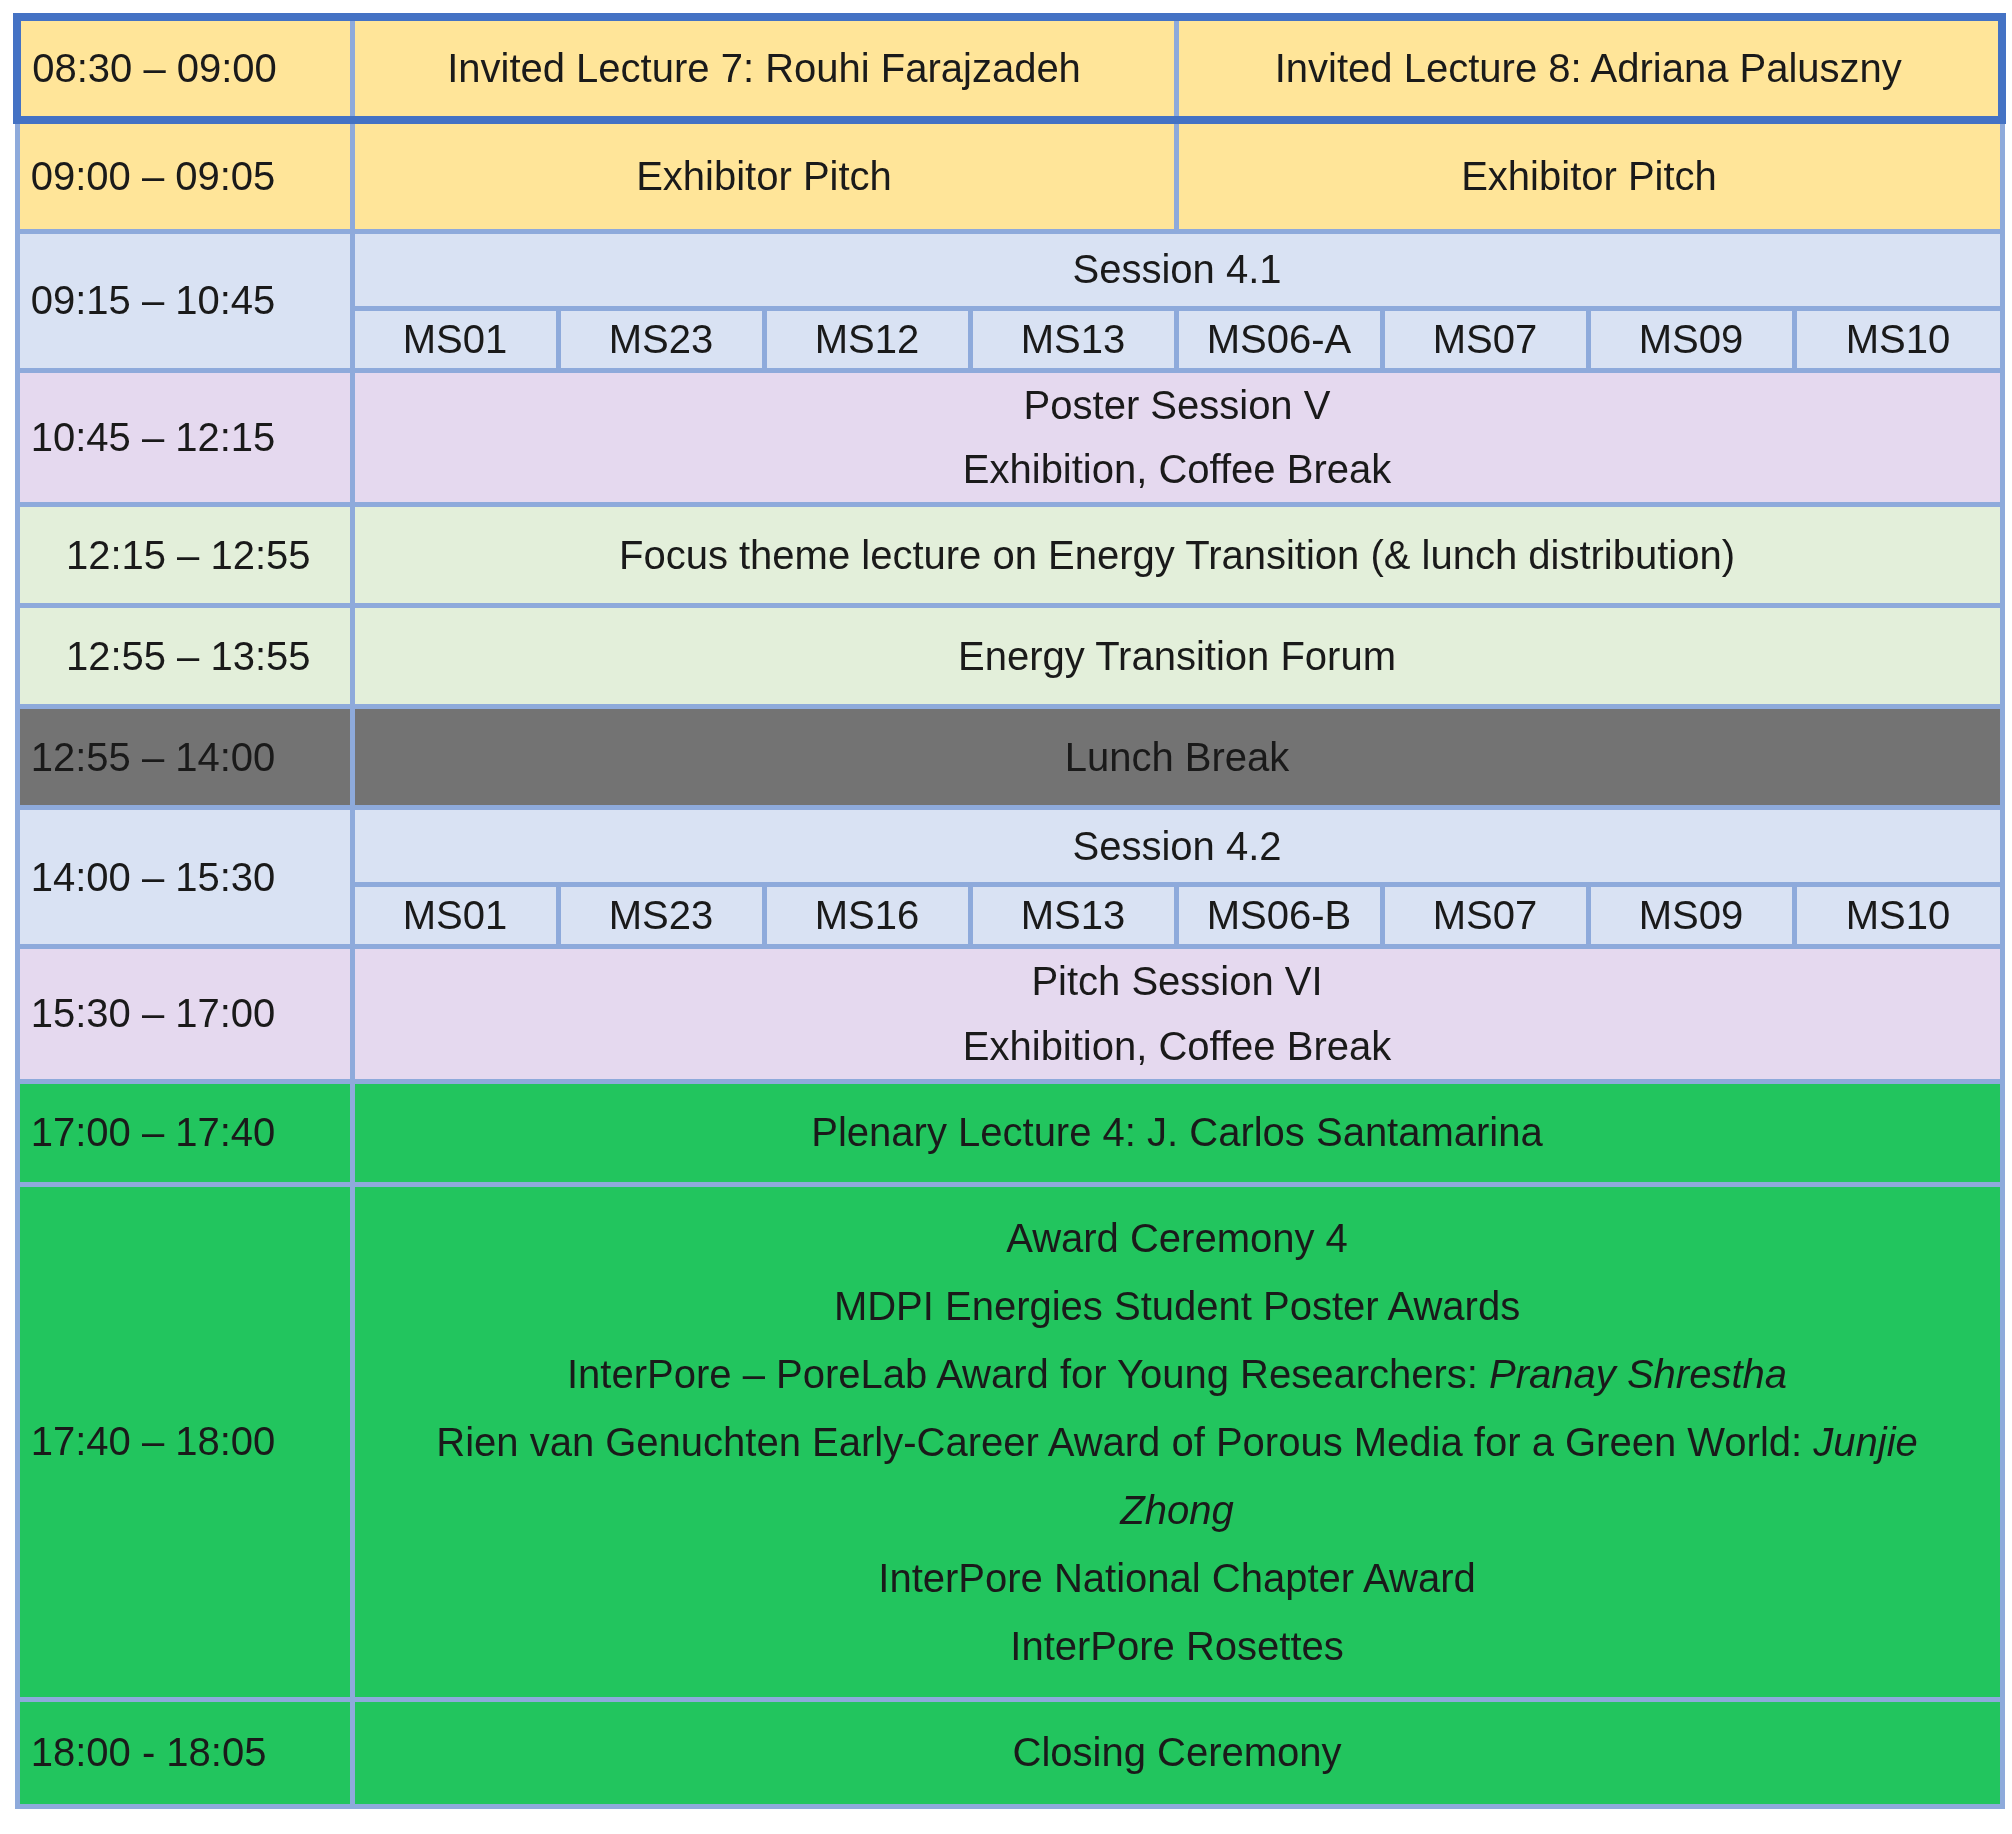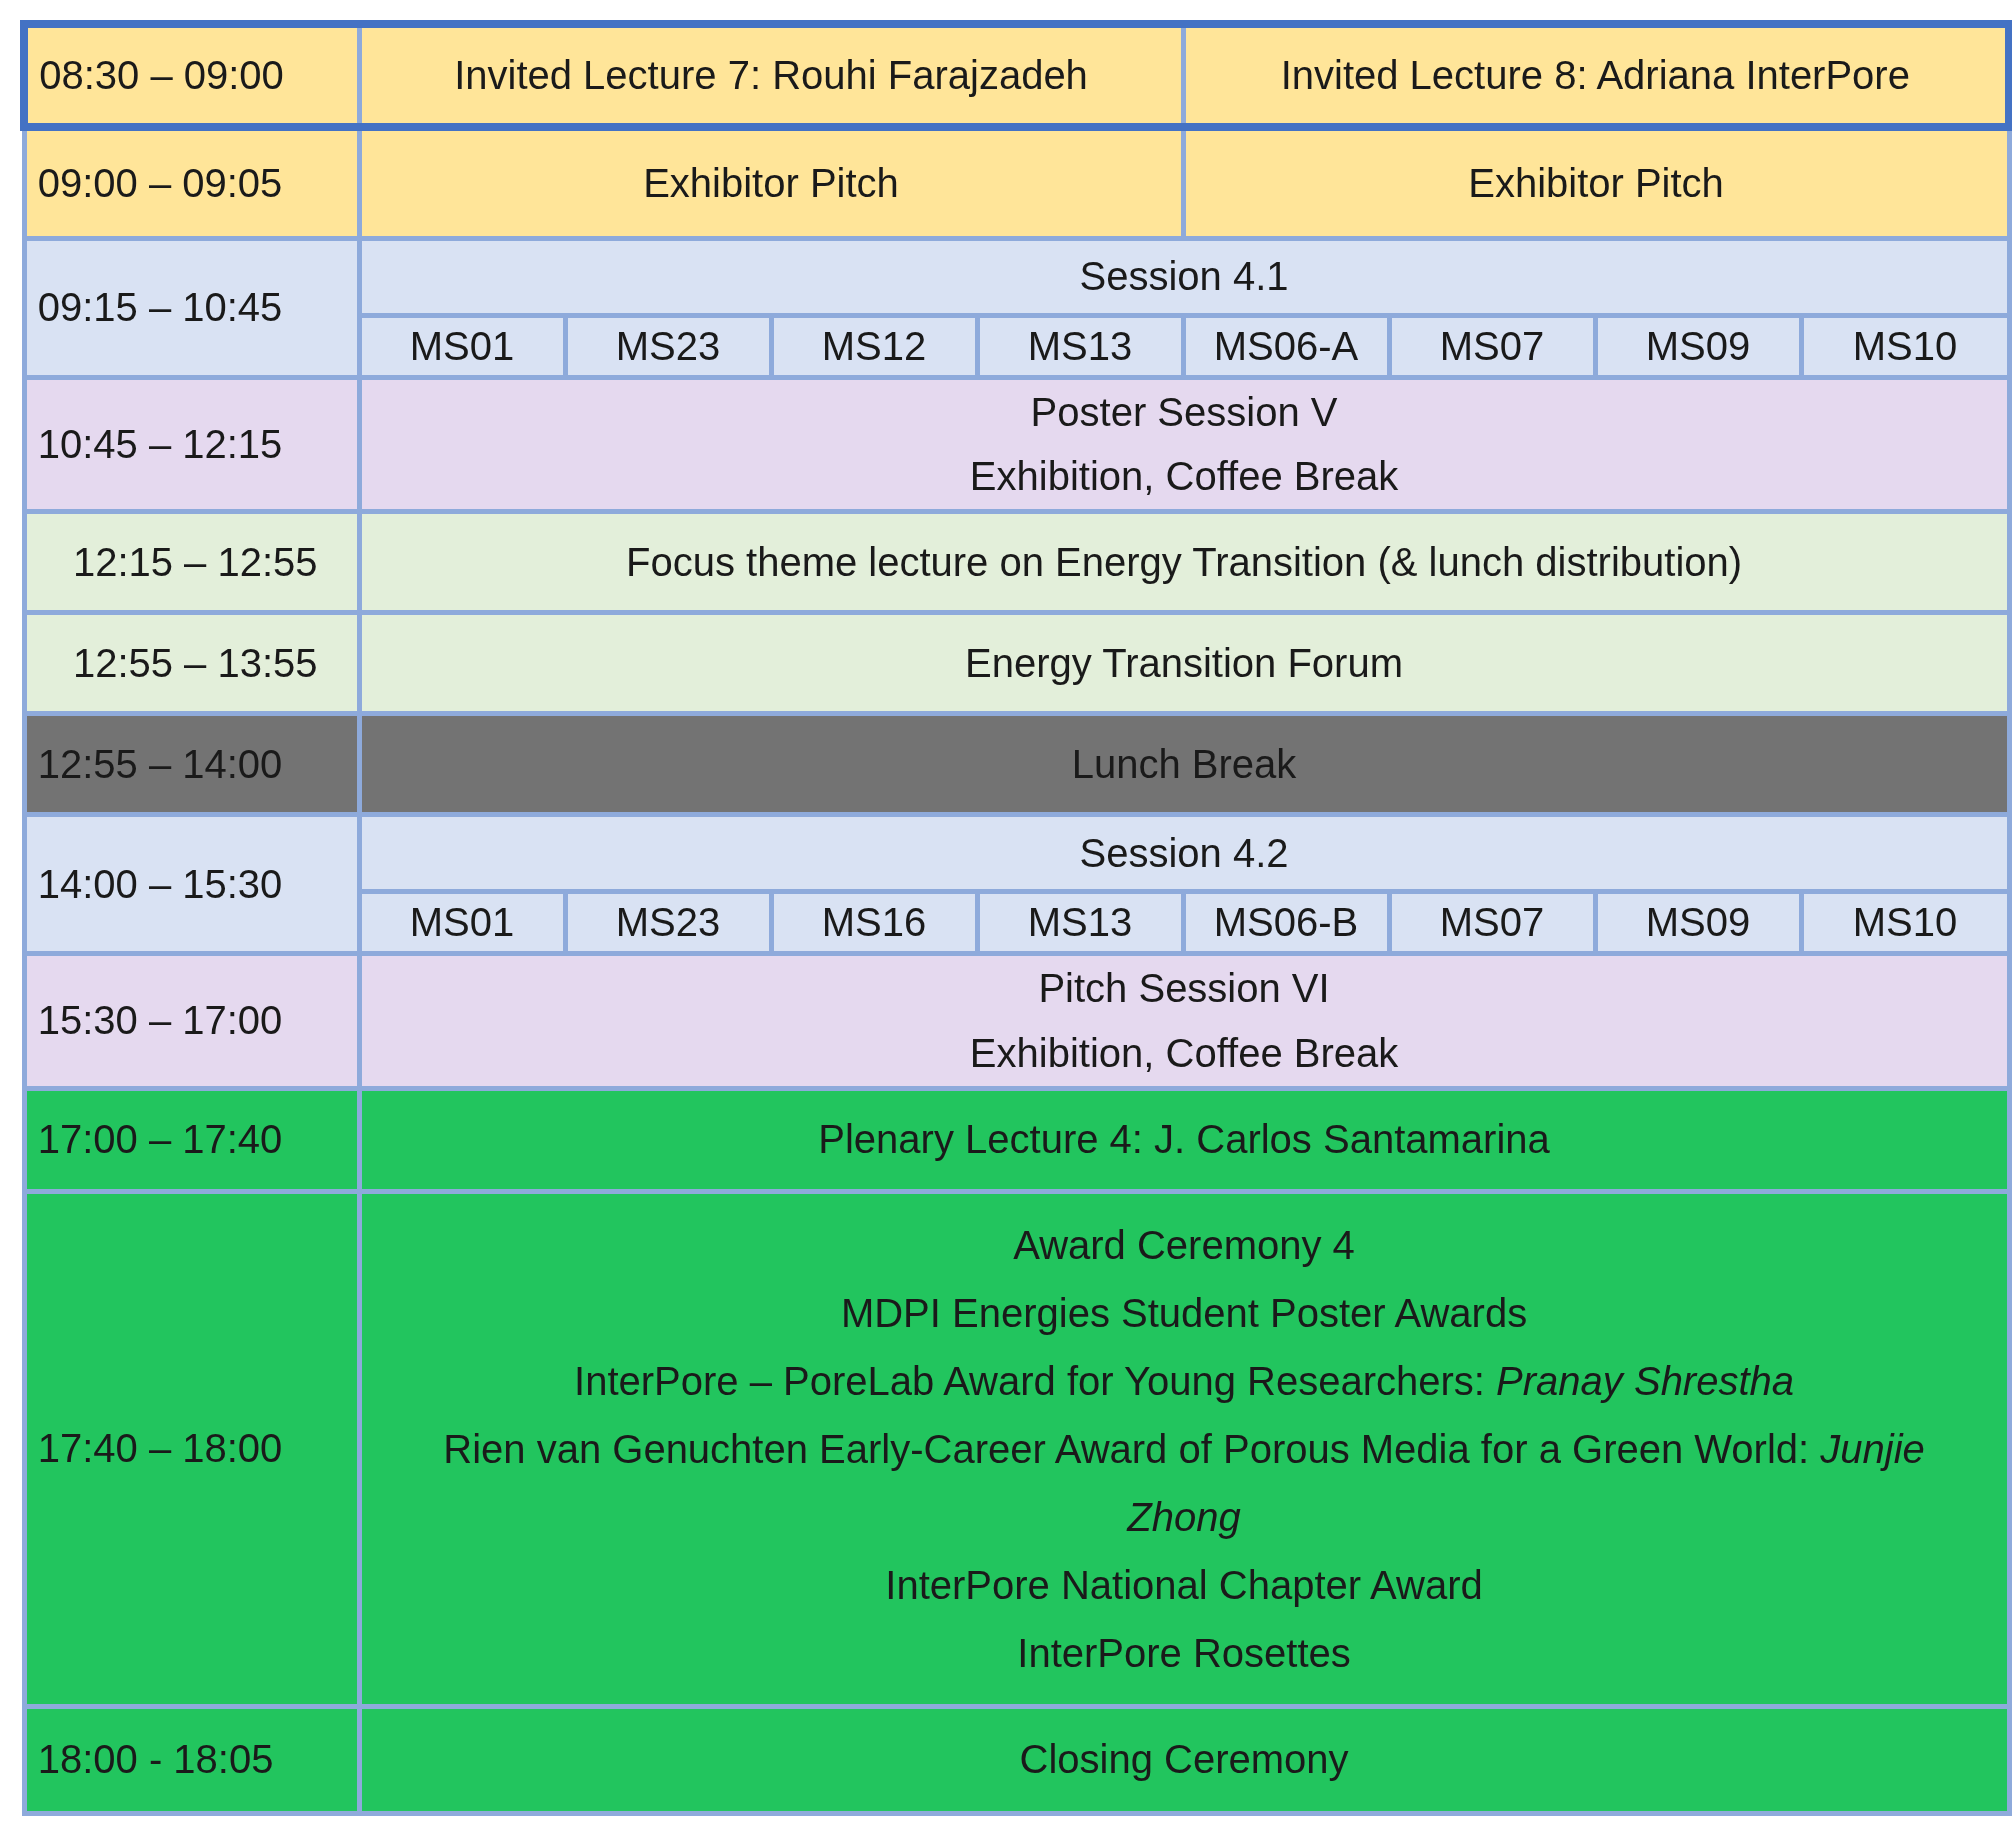--- a/index.html
+++ b/index.html
@@ -7,21 +7,21 @@
     background:#ffffff;
     font-family:"Liberation Sans", sans-serif;
     color:#1a1a1a;
     -webkit-font-smoothing:antialiased;
   }
   .page{
     width:2012px;
     height:1834px;
     background:#ffffff;
     box-sizing:border-box;
-    padding:20px;
+    padding:13px;
   }
   table.schedule{
     border-collapse:collapse;
     table-layout:fixed;
     width:1986px;
     border:5.6px solid #8EAADB;
     border-top:8.4px solid #4472C4;
   }
   td{
     border:5.6px solid #8EAADB;
@@ -82,21 +82,21 @@
     <col style="width:206px">
         <col style="width:206px">
         <col style="width:206px">
         <col style="width:208px">
   </colgroup>
   <tbody>
 
     <tr class="r-head bg-yellow h-invited">
       <td class="time">08:30 – 09:00</td>
       <td colspan="4">Invited Lecture 7: Rouhi Farajzadeh</td>
-      <td colspan="4">Invited Lecture 8: Adriana InterPore</td>
+      <td colspan="4">Invited Lecture 8: Adriana Paluszny</td>
     </tr>
 
     <tr class="bg-yellow h-pitch">
       <td class="time">09:00 – 09:05</td>
       <td colspan="4">Exhibitor Pitch</td>
       <td colspan="4">Exhibitor Pitch</td>
     </tr>
 
     <tr class="bg-blue h-sesshead">
       <td class="time" rowspan="2">09:15 – 10:45</td>

